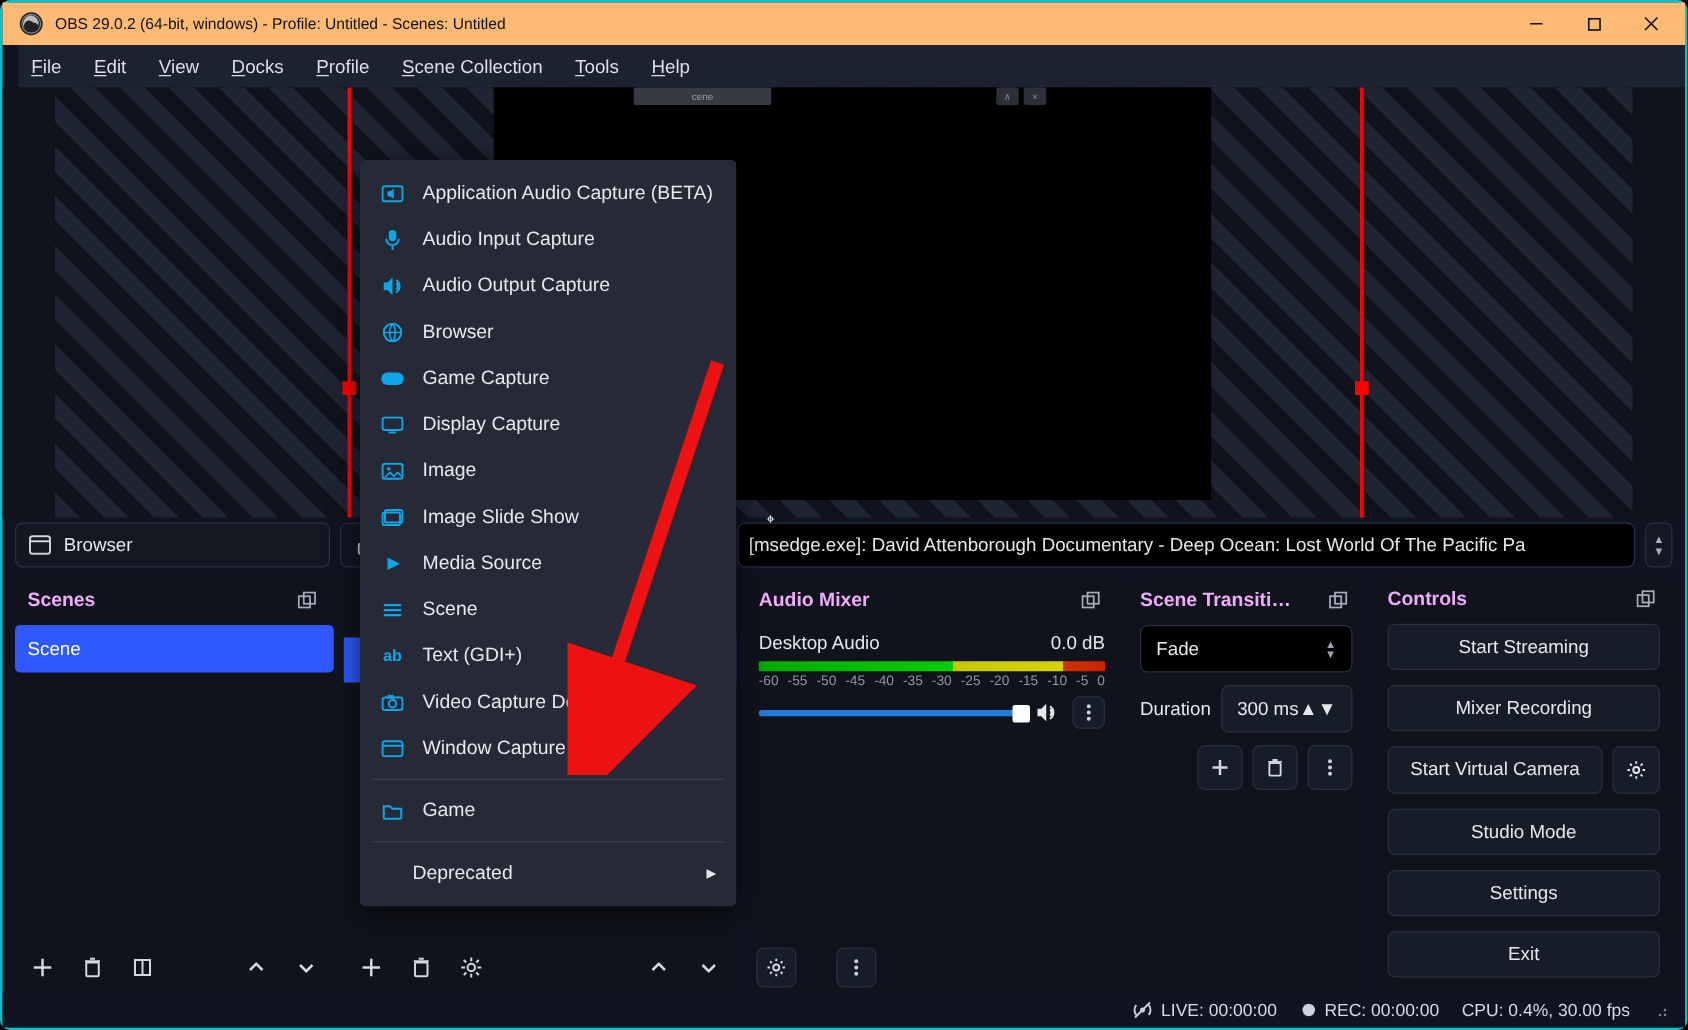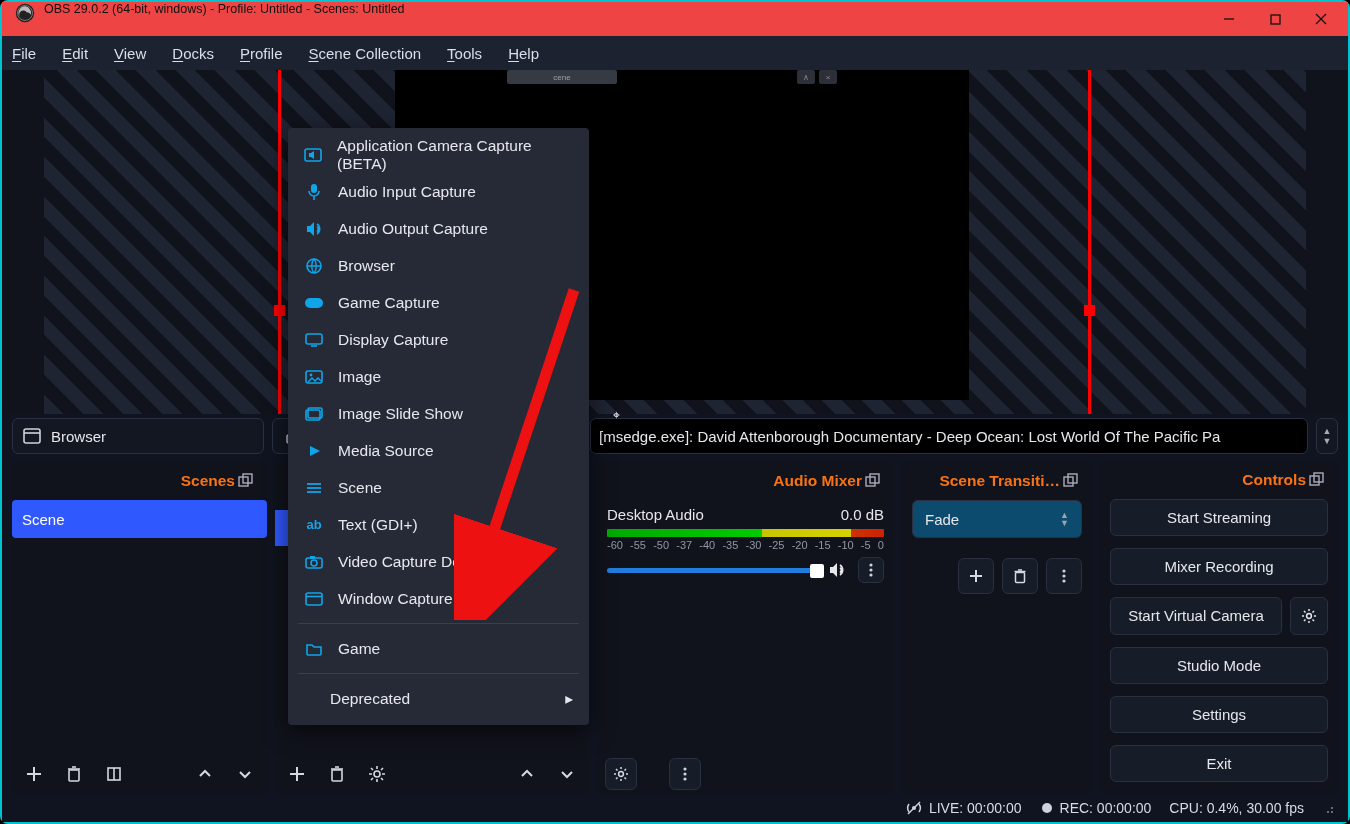--- a/index.html
+++ b/index.html
@@ -1,26 +1,26 @@
 <!DOCTYPE html>
 <html><head>
 <meta charset="utf-8">
 <style>
   * { box-sizing: border-box; margin: 0; padding: 0; font-family: "Segoe UI", sans-serif; }
   html,body { width:1350px; height:824px; background:#000; color:#e5e7eb; overflow:hidden; user-select:none; }
   .window { width:1350px; height:824px; background:#0f1420; border:2px solid #00c3d0; border-radius:8px; display:flex; flex-direction:column; }
   
-  .titlebar { height:34px; background:#ef4444; display:flex; padding:0 4px; color:#111; }
+  .titlebar { height:34px; background:#fdba74; display:flex; align-items:center; padding:0 4px; color:#111; }
   .titlebar .obs-icon { width:22px; height:22px; margin:0 8px 0 8px; display:flex; align-items:center; justify-content:center; }
   .titlebar .title { font-size:12.5px; flex:0 0 auto; }
   .titlebar .spacer { flex:1; }
   .win-ctl { width:46px; height:34px; display:flex; align-items:center; justify-content:center; }
   .win-ctl svg { stroke:#111; }
   
-  .menubar { height:34px; background:#1d2231; display:flex; align-items:center; padding:0 6px; gap:18px; font-size:15px; color:#dcdfe7; }
+  .menubar { height:34px; background:#1d2231; display:flex; align-items:center; padding:0 6px; gap:18px; font-size:15px; color:#dcdfe7;margin-left:13px; }
   .menubar span { padding:4px 4px; }
   .menubar span u { text-decoration: underline; text-underline-offset:2px; }
   
   .preview-area { position:relative; flex:0 0 344px; background:#11131c; }
   .stripes { position:absolute; left:42px; right:42px; top:0; bottom:0;
     background: repeating-linear-gradient(45deg,#1f2433 0 14px,#11131c 14px 28px); }
   .preview-black { position:absolute; left:393px; top:0; width:574px; height:330px; background:#000; }
   .preview-tab { position:absolute; left:505px; top:0; width:110px; height:14px; background:#363a43; border-radius:2px; display:flex; align-items:center; justify-content:center;}
   .preview-tab span { font-size:8px; color:#9aa0aa; }
   .preview-tab-ctrl { position:absolute; left:795px; top:0; display:flex; gap:4px;}
@@ -32,41 +32,41 @@
   .cursor { position:absolute; left:611px; top:338px; color:#fff; font-size:12px; }
   
   .under-row { height:44px; display:flex; gap:8px; padding:0 10px; align-items:center; }
   .left-chip { flex:0 0 252px; height:36px; background:#131722; border:1px solid #2a3040; border-radius:6px; display:flex; align-items:center; padding:0 10px; gap:10px; font-size:15px;}
   .mid-chip { flex:0 0 40px; height:36px; background:#131722; border:1px solid #2a3040; border-radius:6px; display:flex; align-items:center; justify-content:center;}
   .right-chip { flex:1; height:36px; background:#000000; border:1px solid #2a3040; border-radius:6px; display:flex; align-items:center; padding:0 8px; font-size:15px; overflow:hidden; white-space:nowrap; }
   .spinner { flex:0 0 22px; height:36px; background:#131722; border:1px solid #2a3040; border-radius:6px; display:flex; flex-direction:column; align-items:center; justify-content:center; font-size:9px; color:#aab;}
   
   .docks { flex:1; display:flex; gap:8px; padding:4px 10px 0 10px; min-height:0;}
   .dock { background:#11131c; border-radius:6px; display:flex; flex-direction:column; min-height:0;}
-  .dock-head { height:38px; display:flex; align-items:center; justify-content:flex-end; padding:0 10px; font-size:15.5px; font-weight:600; color:#f97316;}
+  .dock-head { height:38px; display:flex; align-items:center; justify-content:space-between; padding:0 10px; font-size:15.5px; font-weight:600; color:#f0abfc;}
   .dock-head .undock { width:22px; height:22px; display:flex; align-items:center; justify-content:center;}
   .dock-body { flex:1; min-height:0; position:relative; }
   .dock-footer { height:40px; display:flex; align-items:center; padding:0 8px; gap:12px;}
   .icon-btn { width:28px; height:28px; display:flex; align-items:center; justify-content:center; color:#d5d8e0;}
   .scenes { flex:0 0 255px; }
   .scene-item { height:38px; display:flex; align-items:center; padding:0 10px; font-size:15px; border-radius:4px;}
   .scene-item.sel { background:#2f58ff; color:#fff; }
   .sources { flex:0 0 314px; }
   .src-sel { position:absolute; left:0; right:0; top:48px; height:36px; background:#2f58ff; }
   .mixer { flex:1; min-width:0;}
   .mixer-row { padding:6px 10px; font-size:15px; display:flex; align-items:center; justify-content:space-between;}
   .meter-wrap { padding:0 10px 2px 10px; }
   .meter { height:8px; width:100%; background:linear-gradient(90deg,#0a0 0%,#0c0 56%,#c7c500 56%,#d6d200 88%,#c30 88%,#c20 100%); border-radius:1px;}
   .ticks { display:flex; justify-content:space-between; font-size:11px; color:#9097a6; padding-top:2px;}
   .slider-row { display:flex; align-items:center; gap:10px; padding:4px 10px; }
   .slider-track { flex:1; height:5px; background:#1e2533; border-radius:3px; position:relative;}
   .slider-fill { position:absolute; left:0; top:0; height:5px; background:#207dde; width:97%; border-radius:3px;}
   .slider-thumb { position:absolute; left:96%; top:-4px; width:14px; height:14px; background:#fff; border-radius:2px;}
   .trans { flex:0 0 190px; }
-  .select { height:38px; background:#0c4a6e; border:1px solid #2a3040; border-radius:6px; display:flex; align-items:center; padding:0 12px; margin:0 10px 10px 10px; font-size:15px;}
+  .select { height:38px; background:#000000; border:1px solid #2a3040; border-radius:6px; display:flex; align-items:center; padding:0 12px; margin:0 10px 10px 10px; font-size:15px;}
   .select .chev { margin-left:auto; display:flex; flex-direction:column; font-size:9px; line-height:8px; color:#9aa2b4;}
   .dur-row { display:flex; align-items:center; gap:8px; padding:0 10px; font-size:15px;}
   .dur-input { flex:1; height:38px; background:#171c29; border:1px solid #2a3040; border-radius:6px; display:flex; align-items:center; padding:0 12px;}
   .trans-btns { display:flex; gap:8px; justify-content:flex-end; padding:10px;}
   .sq-btn { width:36px; height:36px; background:#171c29; border:1px solid #2a3040; border-radius:6px; display:flex; align-items:center; justify-content:center; color:#d5d8e0;}
   .controls { flex:0 0 238px; }
   .ctrl-btn { height:38px; margin:0 10px 12px 10px; background:#171c29; border:1px solid #2a3040; border-radius:6px; display:flex; align-items:center; justify-content:center; font-size:15px; color:#e5e7eb;}
   .ctrl-row-cam { display:flex; gap:8px; margin:0 10px 12px 10px;}
   .ctrl-row-cam .ctrl-btn { margin:0; flex:1;}
   
@@ -272,21 +272,21 @@
         <div class="mixer-row">
           <span>Desktop Audio</span>
           <span>0.0 dB</span>
         </div>
         <div class="meter-wrap">
           <div class="meter"></div>
           <div class="ticks">
             <span>-60</span>
               <span>-55</span>
               <span>-50</span>
-              <span>-37</span>
+              <span>-45</span>
               <span>-40</span>
               <span>-35</span>
               <span>-30</span>
               <span>-25</span>
               <span>-20</span>
               <span>-15</span>
               <span>-10</span>
               <span>-5</span>
               <span>0</span>
           </div>
@@ -339,20 +339,27 @@
             </svg>
           </span>
       </div>
       <div class="select">
         <span>Fade</span>
         <span class="chev">
             <span>▲</span>
             <span>▼</span>
           </span>
       </div>
+      <div class="dur-row">
+        <span>Duration</span>
+        <div class="dur-input">
+          <span>300 ms</span>
+          <span class="chev" style="margin-left:auto"><span>▲</span><span>▼</span></span>
+        </div>
+      </div>
       <div class="trans-btns">
         <div class="sq-btn">
             <svg width="16" height="16">
               <line x1="8" y1="2" x2="8" y2="14" stroke="currentColor" stroke-width="2"></line>
               <line x1="2" y1="8" x2="14" y2="8" stroke="currentColor" stroke-width="2"></line>
             </svg>
           </div>
         <div class="sq-btn">
             <svg width="16" height="16">
               <rect x="3.5" y="4.5" width="9" height="10" rx="1" fill="none" stroke="currentColor" stroke-width="1.5"></rect>
@@ -424,21 +431,21 @@
 </div>
 
 <div class="ctx">
   <div class="ctx-item">
       <span class="ico">
         <svg width="18" height="16">
           <rect x="1" y="2" width="16" height="12" rx="2" fill="none" stroke="currentColor" stroke-width="1.6"></rect>
           <path d="M7 6l3-2v8l-3-2H5V6z" fill="currentColor"></path>
         </svg>
       </span>
-      <span>Application Camera Capture (BETA)</span>
+      <span>Application Audio Capture (BETA)</span>
     </div>
   <div class="ctx-item">
       <span class="ico">
         <svg width="14" height="18">
           <rect x="4" y="1" width="6" height="9" rx="3" fill="currentColor"></rect>
           <path d="M2 8a5 5 0 0 0 10 0M7 13v4" fill="none" stroke="currentColor" stroke-width="1.6"></path>
         </svg>
       </span>
       <span>Audio Input Capture</span>
     </div>

